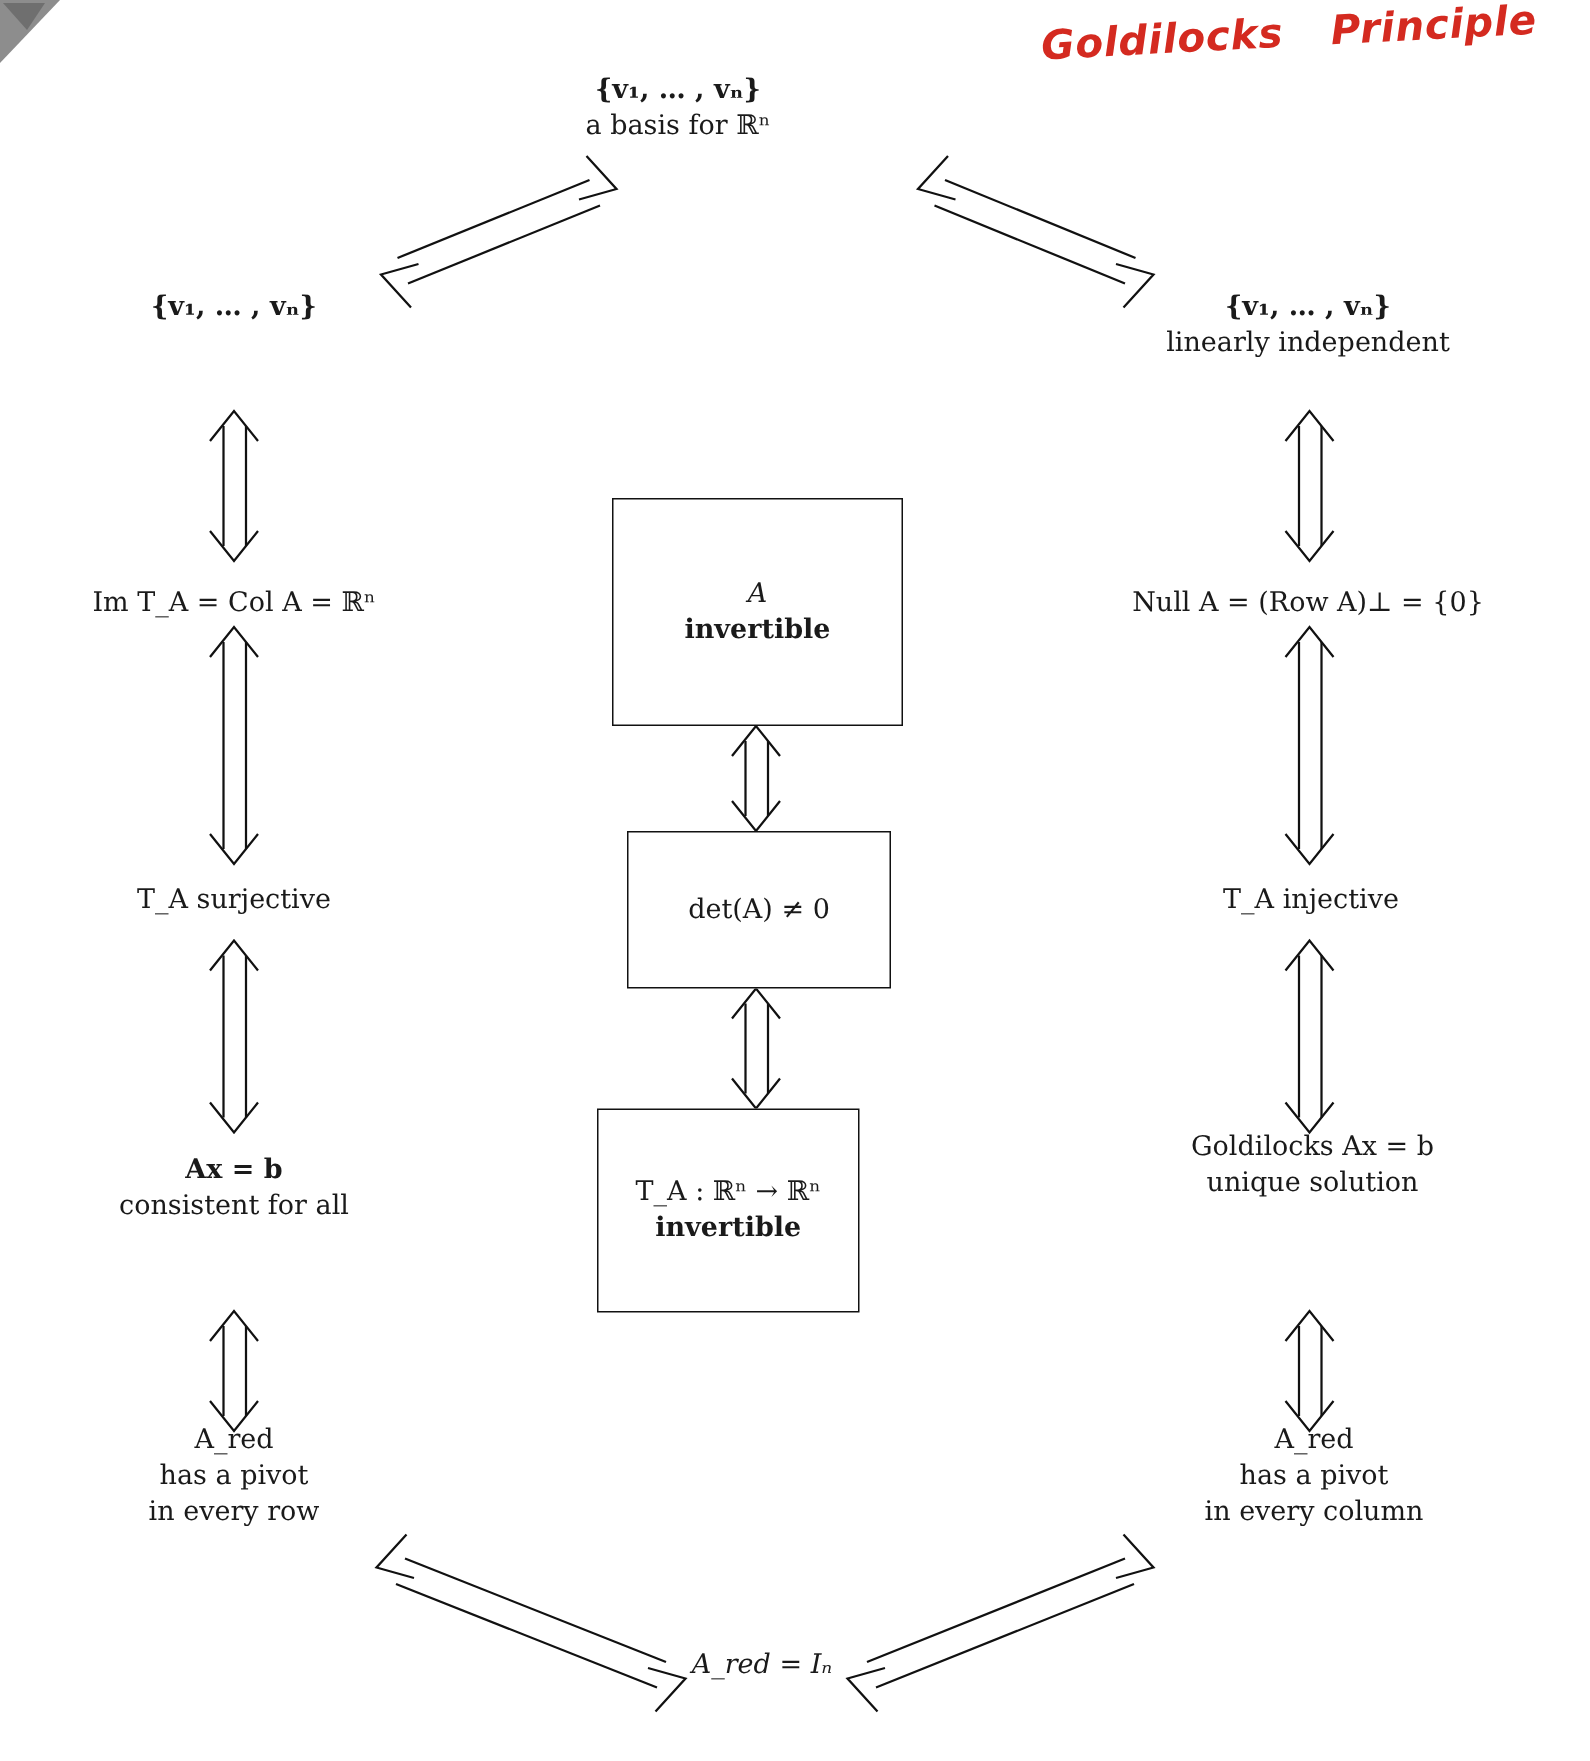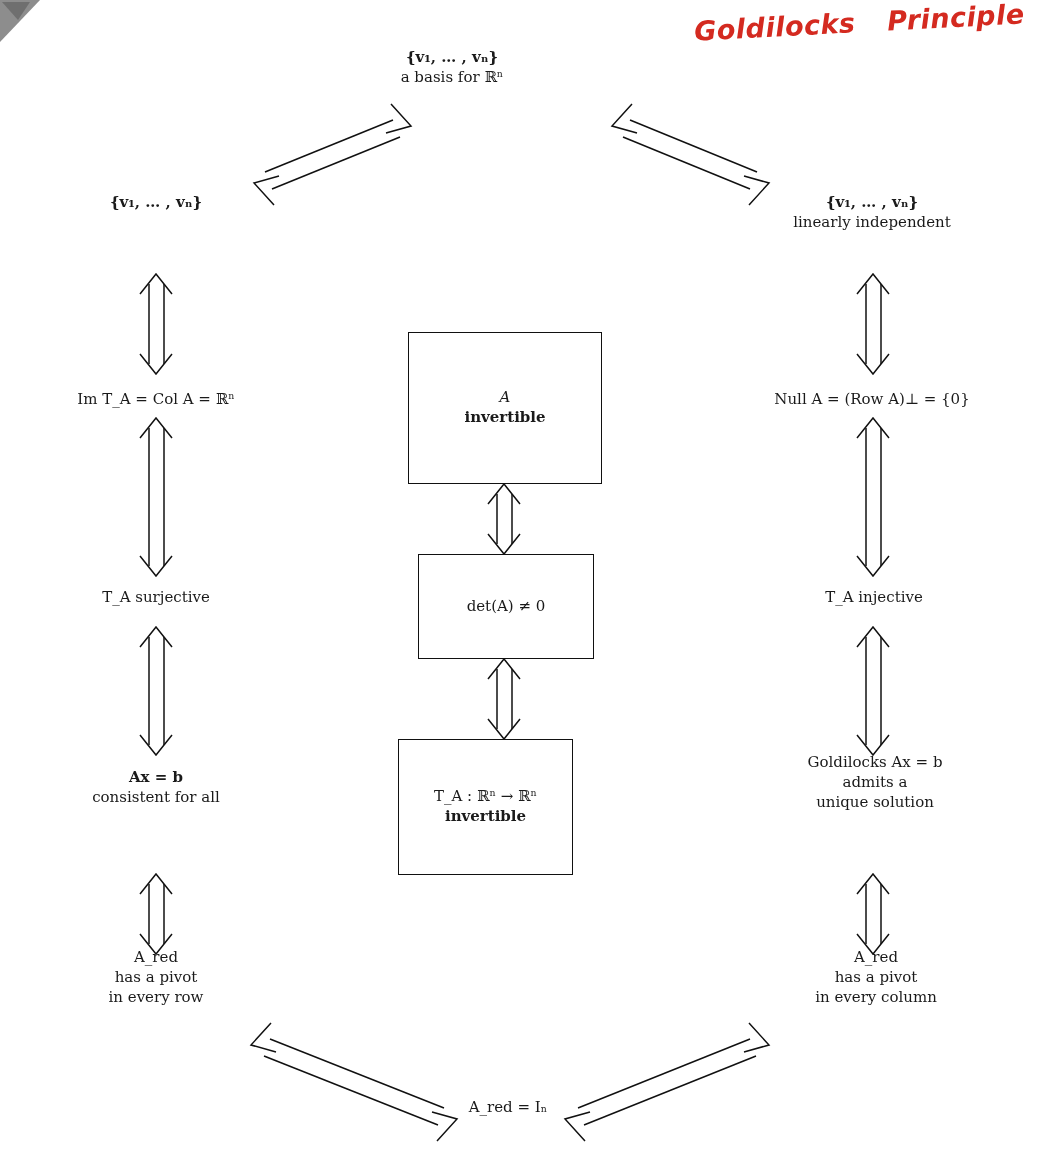--- a/index.html
+++ b/index.html
@@ -18,21 +18,21 @@
   #stage {
     position: absolute;
     left: 0; top: 0;
     width: 1060px;
     height: 1174px;
   }
   .node {
     position: absolute;
     text-align: center;
     line-height: 1.32;
-    font-size: 15px;
+    font-size: 18px;
     white-space: nowrap;
   }
   .node .ln { display: block; }
   .boxed {
     border: 1.6px solid #111;
     background: #fff;
     box-sizing: border-box;
     display: flex;
     flex-direction: column;
     align-items: center;
@@ -219,33 +219,32 @@
     <span class="ln">T_A injective</span>
   </div>
 
   <div class="node" style="left:36px; top:768px; width:240px;">
     <span class="ln bold">Ax = b</span>
     <span class="ln">consistent for all</span>
   </div>
 
   <div class="node" style="left:736px; top:753px; width:278px;">
     <span class="ln">Goldilocks Ax = b</span>
-    <span class="ln">admits a</span>
     <span class="ln">unique solution</span>
   </div>
 
   <div class="node" style="left:36px; top:948px; width:240px;">
     <span class="ln">A_red</span>
     <span class="ln">has a pivot</span>
     <span class="ln">in every row</span>
   </div>
 
   <div class="node" style="left:756px; top:948px; width:240px;">
     <span class="ln">A_red</span>
     <span class="ln">has a pivot</span>
     <span class="ln">in every column</span>
   </div>
 
-  <div class="node" style="left:400px; top:1098px; width:216px;">
+  <div class="node" style="left:400px; top:1098px; width:216px;font-style:italic;">
     <span class="ln">A_red = Iₙ</span>
   </div>
 
 </div>
 
 </body></html>

